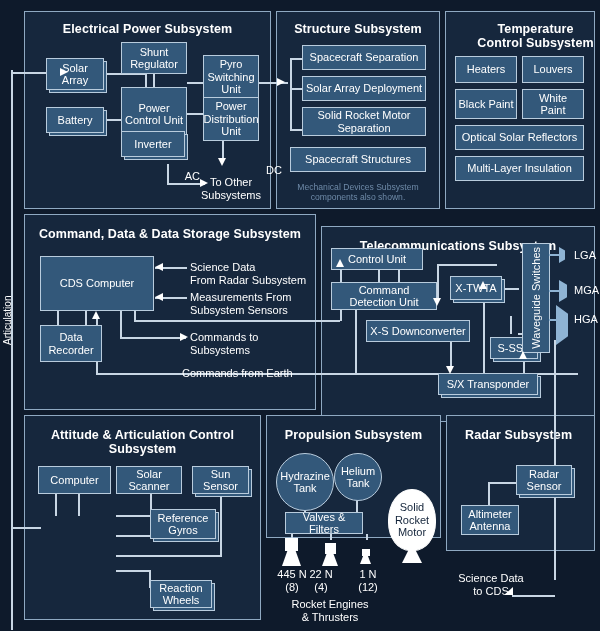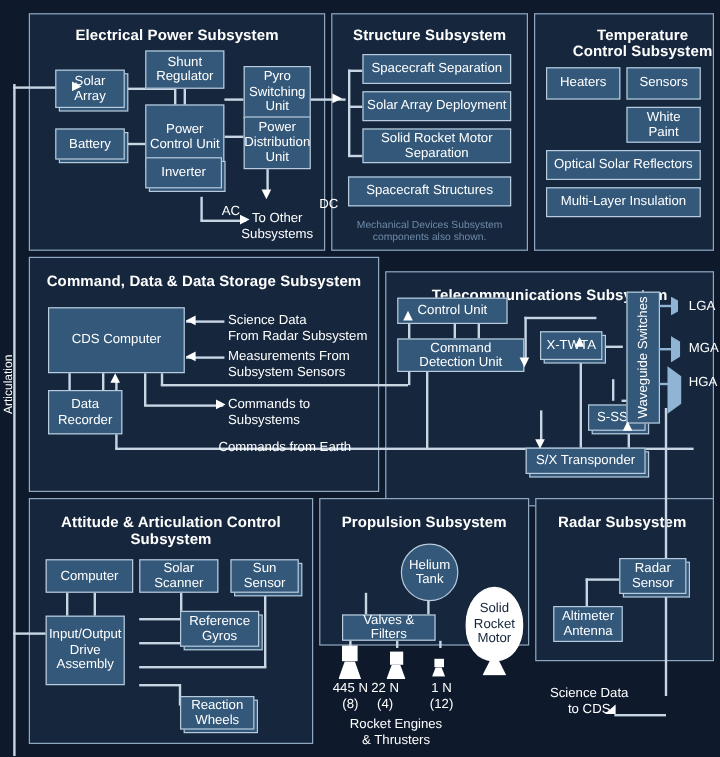--- a/index.html
+++ b/index.html
@@ -209,21 +209,25 @@
     </div>
 
   <div class="panel" style="left:445px;top:11px;width:150px;height:198px;">
     <div class="panel-title" style="top:10px;margin-left:31px;">Temperature Control
 Subsystem</div>
   </div>
   <div class="box flat" style="left:455px;top:56px;width:62px;height:27px;">
       <span>Heaters</span>
     </div>
   <div class="box flat" style="left:522px;top:56px;width:62px;height:27px;">
-      <span>Sensors</span>
+      <span>Louvers</span>
+    </div>
+  <div class="box flat" style="left:455px;top:89px;width:62px;height:30px;">
+      <span>Black
+Paint</span>
     </div>
   <div class="box flat" style="left:522px;top:89px;width:62px;height:30px;">
       <span>White
 Paint</span>
     </div>
   <div class="box flat" style="left:455px;top:125px;width:129px;height:25px;">
       <span>Optical Solar Reflectors</span>
     </div>
   <div class="box flat" style="left:455px;top:156px;width:129px;height:25px;">
       <span>Multi-Layer Insulation</span>
@@ -300,20 +304,23 @@
 
   <div class="ln lnv" style="left:554px;top:340px;height:240px;"></div>
 
   <div class="box flat" style="left:331px;top:248px;width:92px;height:22px;">
       <span>Control Unit</span>
     </div>
   <div class="box flat" style="left:331px;top:282px;width:106px;height:28px;">
       <span>Command
 Detection Unit</span>
     </div>
+  <div class="box flat" style="left:366px;top:320px;width:104px;height:22px;">
+      <span>X-S Downconverter</span>
+    </div>
   <div class="box stack1" style="left:450px;top:276px;width:52px;height:24px;">
       <span>X-TWTA</span>
     </div>
   <div class="box stack1" style="left:490px;top:337px;width:48px;height:22px;">
       <span>S-SSA</span>
     </div>
   <div class="box stack1" style="left:438px;top:373px;width:100px;height:22px;">
       <span>S/X Transponder</span>
     </div>
 
@@ -363,41 +370,40 @@
       <span>Computer</span>
     </div>
   <div class="box flat" style="left:116px;top:466px;width:66px;height:28px;">
       <span>Solar
 Scanner</span>
     </div>
   <div class="box stack1" style="left:192px;top:466px;width:57px;height:28px;">
       <span>Sun
 Sensor</span>
     </div>
-  <div class="box flat" style="left:38px;top:513px;width:66px;height:58px;">
-      <span>Input/Output
-Drive
-Assembly</span>
-    </div>
   <div class="box stack1" style="left:150px;top:509px;width:66px;height:30px;">
       <span>Reference
 Gyros</span>
     </div>
   <div class="box stack1" style="left:150px;top:580px;width:62px;height:28px;">
       <span>Reaction
 Wheels</span>
     </div>
 
   <div class="panel" style="left:266px;top:415px;width:175px;height:123px;">
     <div class="panel-title" style="top:12px;">Propulsion Subsystem</div>
   </div>
 
   <div class="ln lnv" style="left:304px;top:494px;height:18px;"></div>
   <div class="ln lnv" style="left:356px;top:494px;height:18px;"></div>
 
+  <div class="circ" style="left:276px;top:453px;width:58px;height:58px;">
+      <span>Hydrazine
+Tank</span>
+    </div>
   <div class="circ" style="left:334px;top:453px;width:48px;height:48px;">
       <span>Helium
 Tank</span>
     </div>
   <div class="box flat" style="left:285px;top:512px;width:78px;height:22px;">
       <span>Valves &amp; Filters</span>
     </div>
 
   <div class="circ white" style="left:388px;top:489px;width:48px;height:62px;border-radius:50% 50% 46% 46%;">
       <span>Solid

